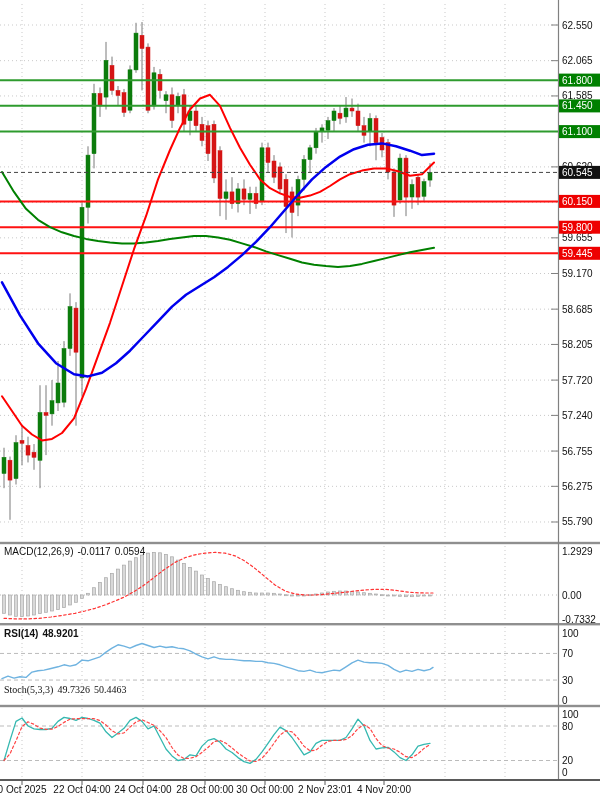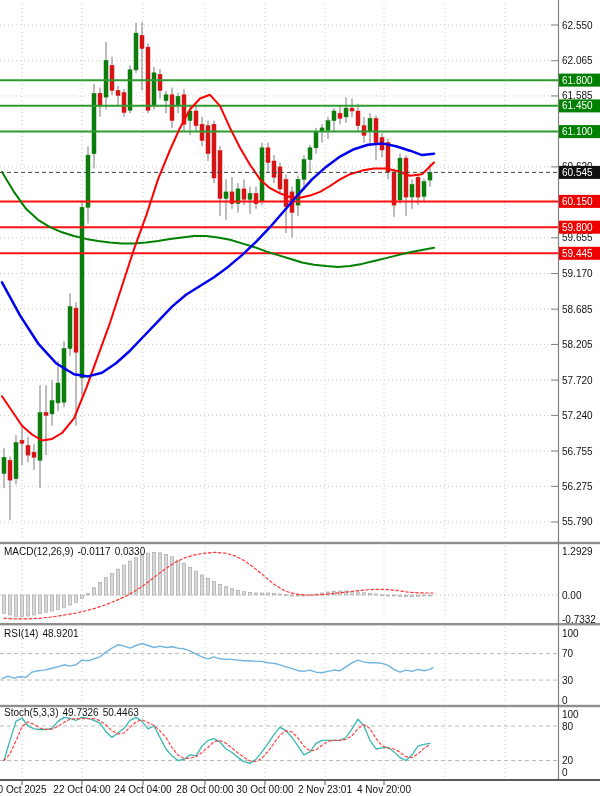--- a/index.html
+++ b/index.html
@@ -367,21 +367,21 @@
       <text x="205" y="792.5" fill="#111111" font-size="10" text-anchor="middle">28 Oct 00:00</text>
       <line x1="265" y1="781" x2="265" y2="785" stroke="#5a5a5a" stroke-width="1"></line>
       <text x="265" y="792.5" fill="#111111" font-size="10" text-anchor="middle">30 Oct 00:00</text>
       <line x1="325" y1="781" x2="325" y2="785" stroke="#5a5a5a" stroke-width="1"></line>
       <text x="325" y="792.5" fill="#111111" font-size="10" text-anchor="middle">2 Nov 23:01</text>
       <line x1="384" y1="781" x2="384" y2="785" stroke="#5a5a5a" stroke-width="1"></line>
       <text x="384" y="792.5" fill="#111111" font-size="10" text-anchor="middle">4 Nov 20:00</text>
     </svg>
 
   <div class="ind-label" style="top:546px;">
-    <span>MACD(12,26,9)</span><span>-0.0117</span><span>0.0330</span>
+    <span>MACD(12,26,9)</span><span>-0.0117</span><span>0.0594</span>
   </div>
-  <div class="ind-label" style="top:628px;">
+  <div class="ind-label" style="top:628px;font-weight:bold;">
     <span>RSI(14)</span><span>48.9201</span>
   </div>
-  <div class="ind-label" style="top:707px;">
+  <div class="ind-label" style="top:684px;font-family:Liberation Serif, serif;">
     <span>Stoch(5,3,3)</span><span>49.7326</span><span>50.4463</span>
   </div>
 </div>
 
 </body></html>

